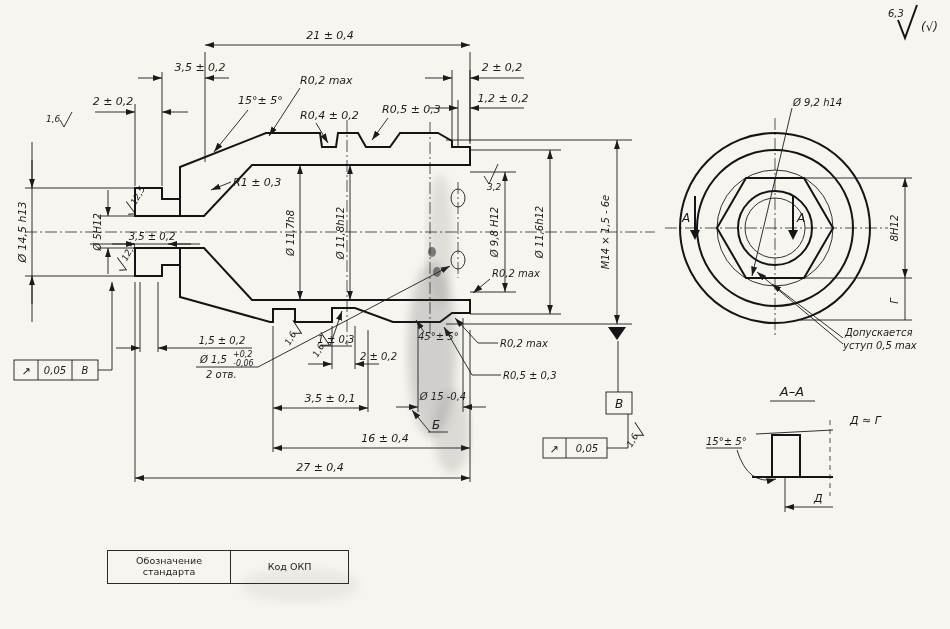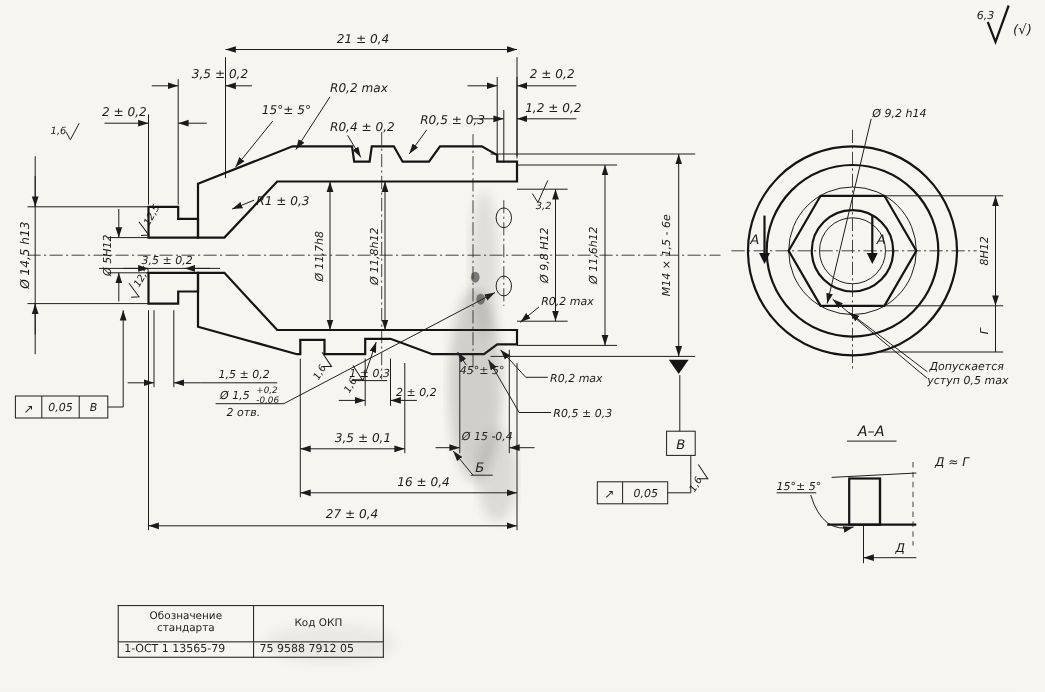--- a/index.html
+++ b/index.html
@@ -342,19 +342,15 @@
 
 <table class="std-table">
   <tbody>
         <tr>
     <td class="hd c1">
       <span>Обозначение</span><br>
       <span>стандарта</span>
     </td>
     <td class="hd c2">Код ОКП</td>
   </tr>
-  <tr>
-    <td>1-ОСТ 1 13565-79</td>
-    <td>75 9588 7912 05</td>
-  </tr>
 </tbody>
     </table>
 </div>
 
 </body></html>

